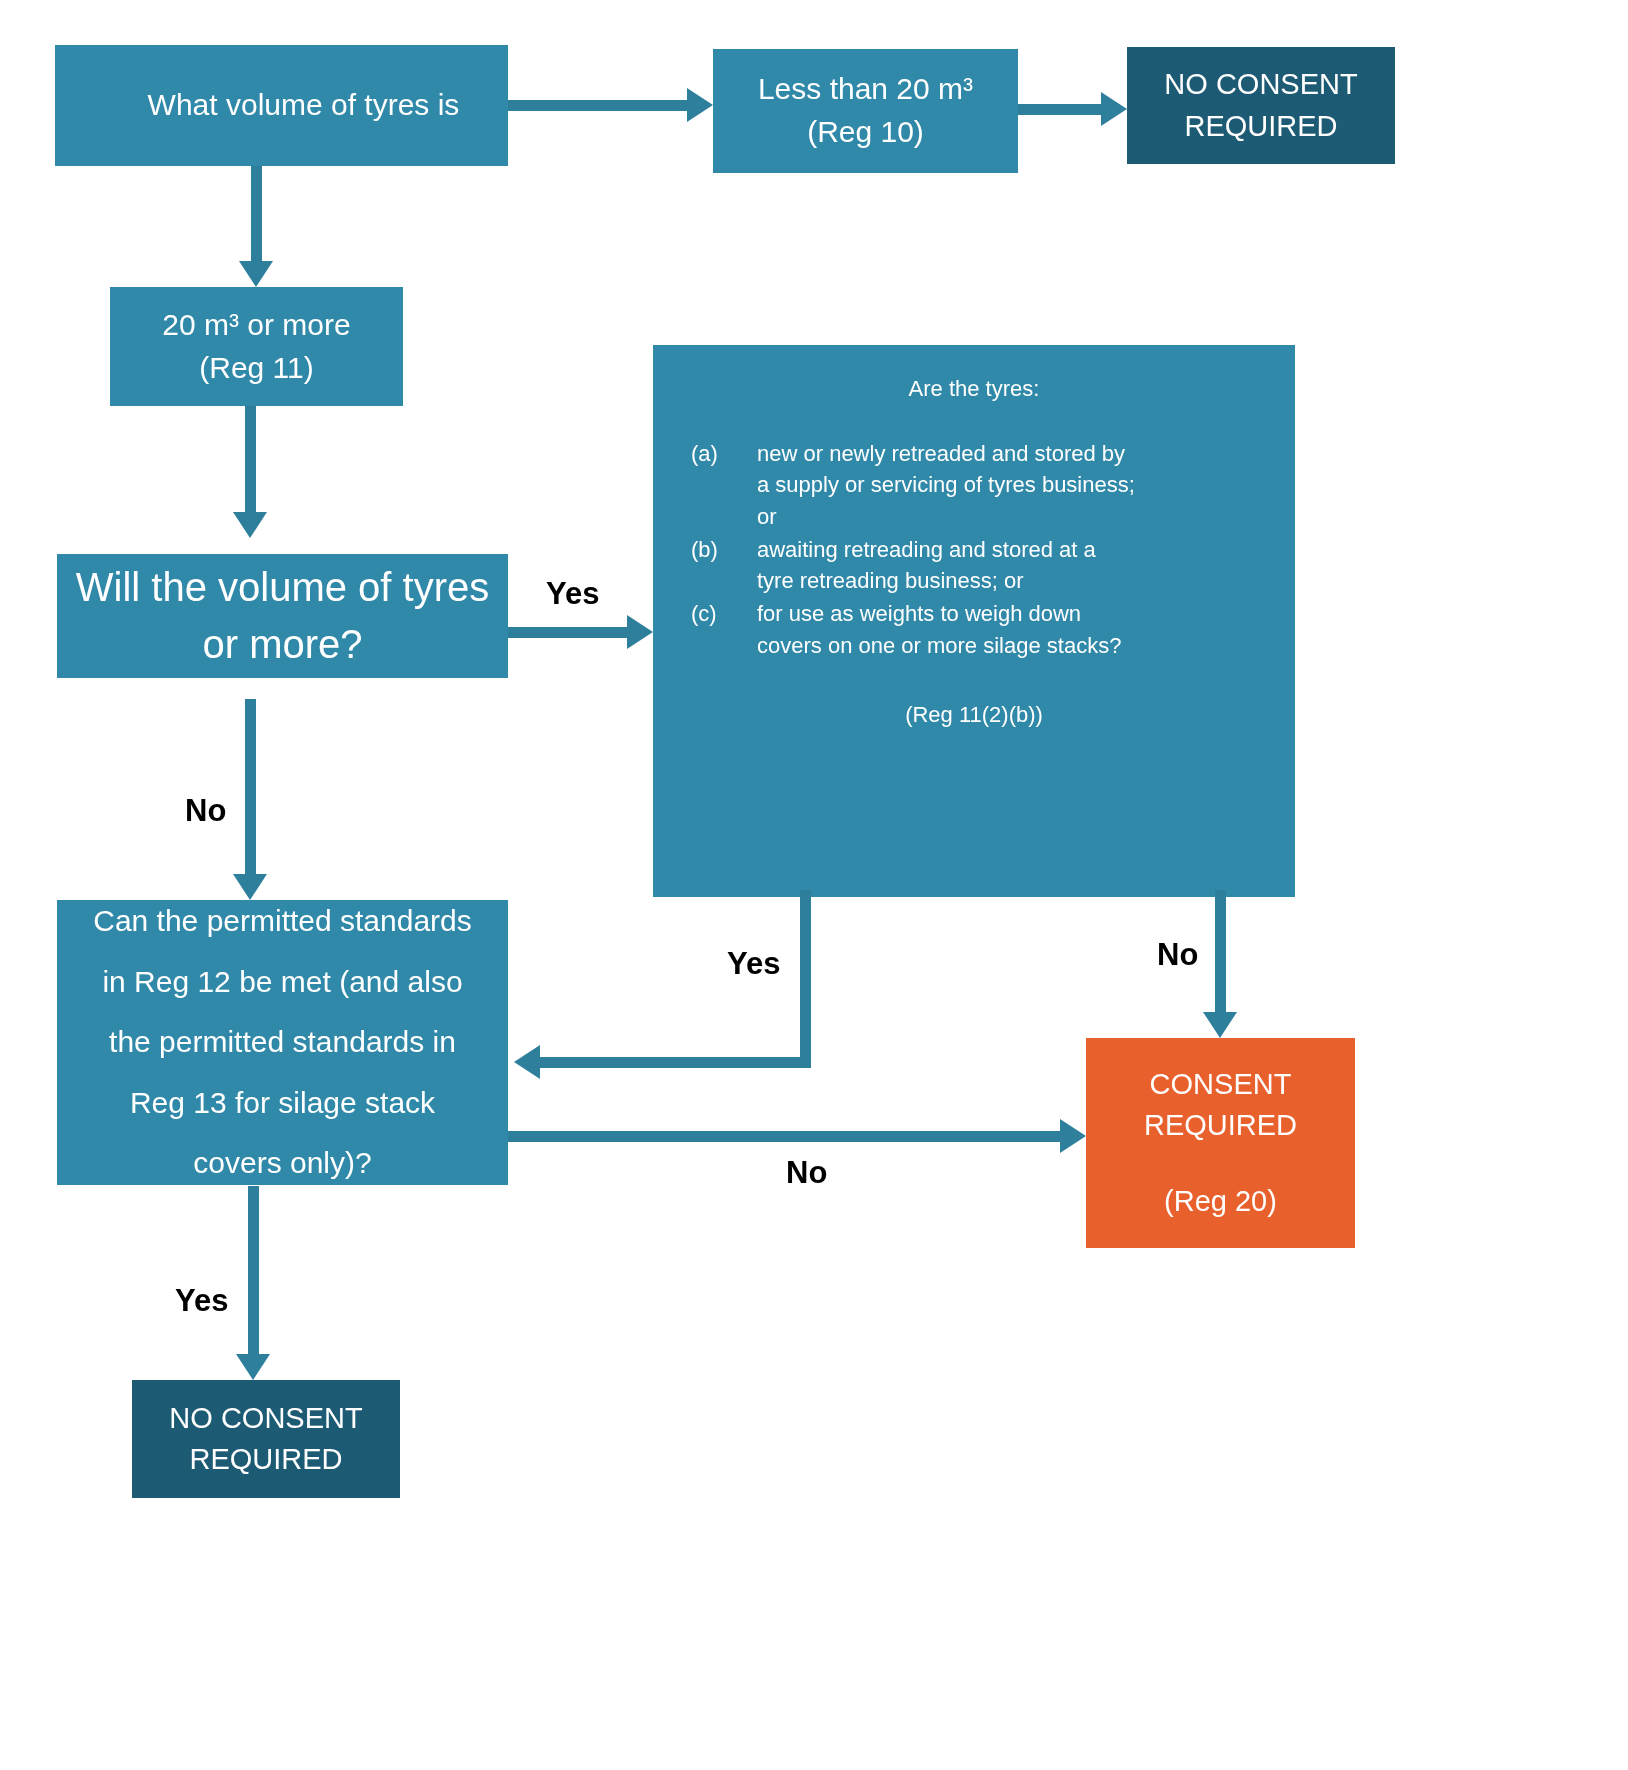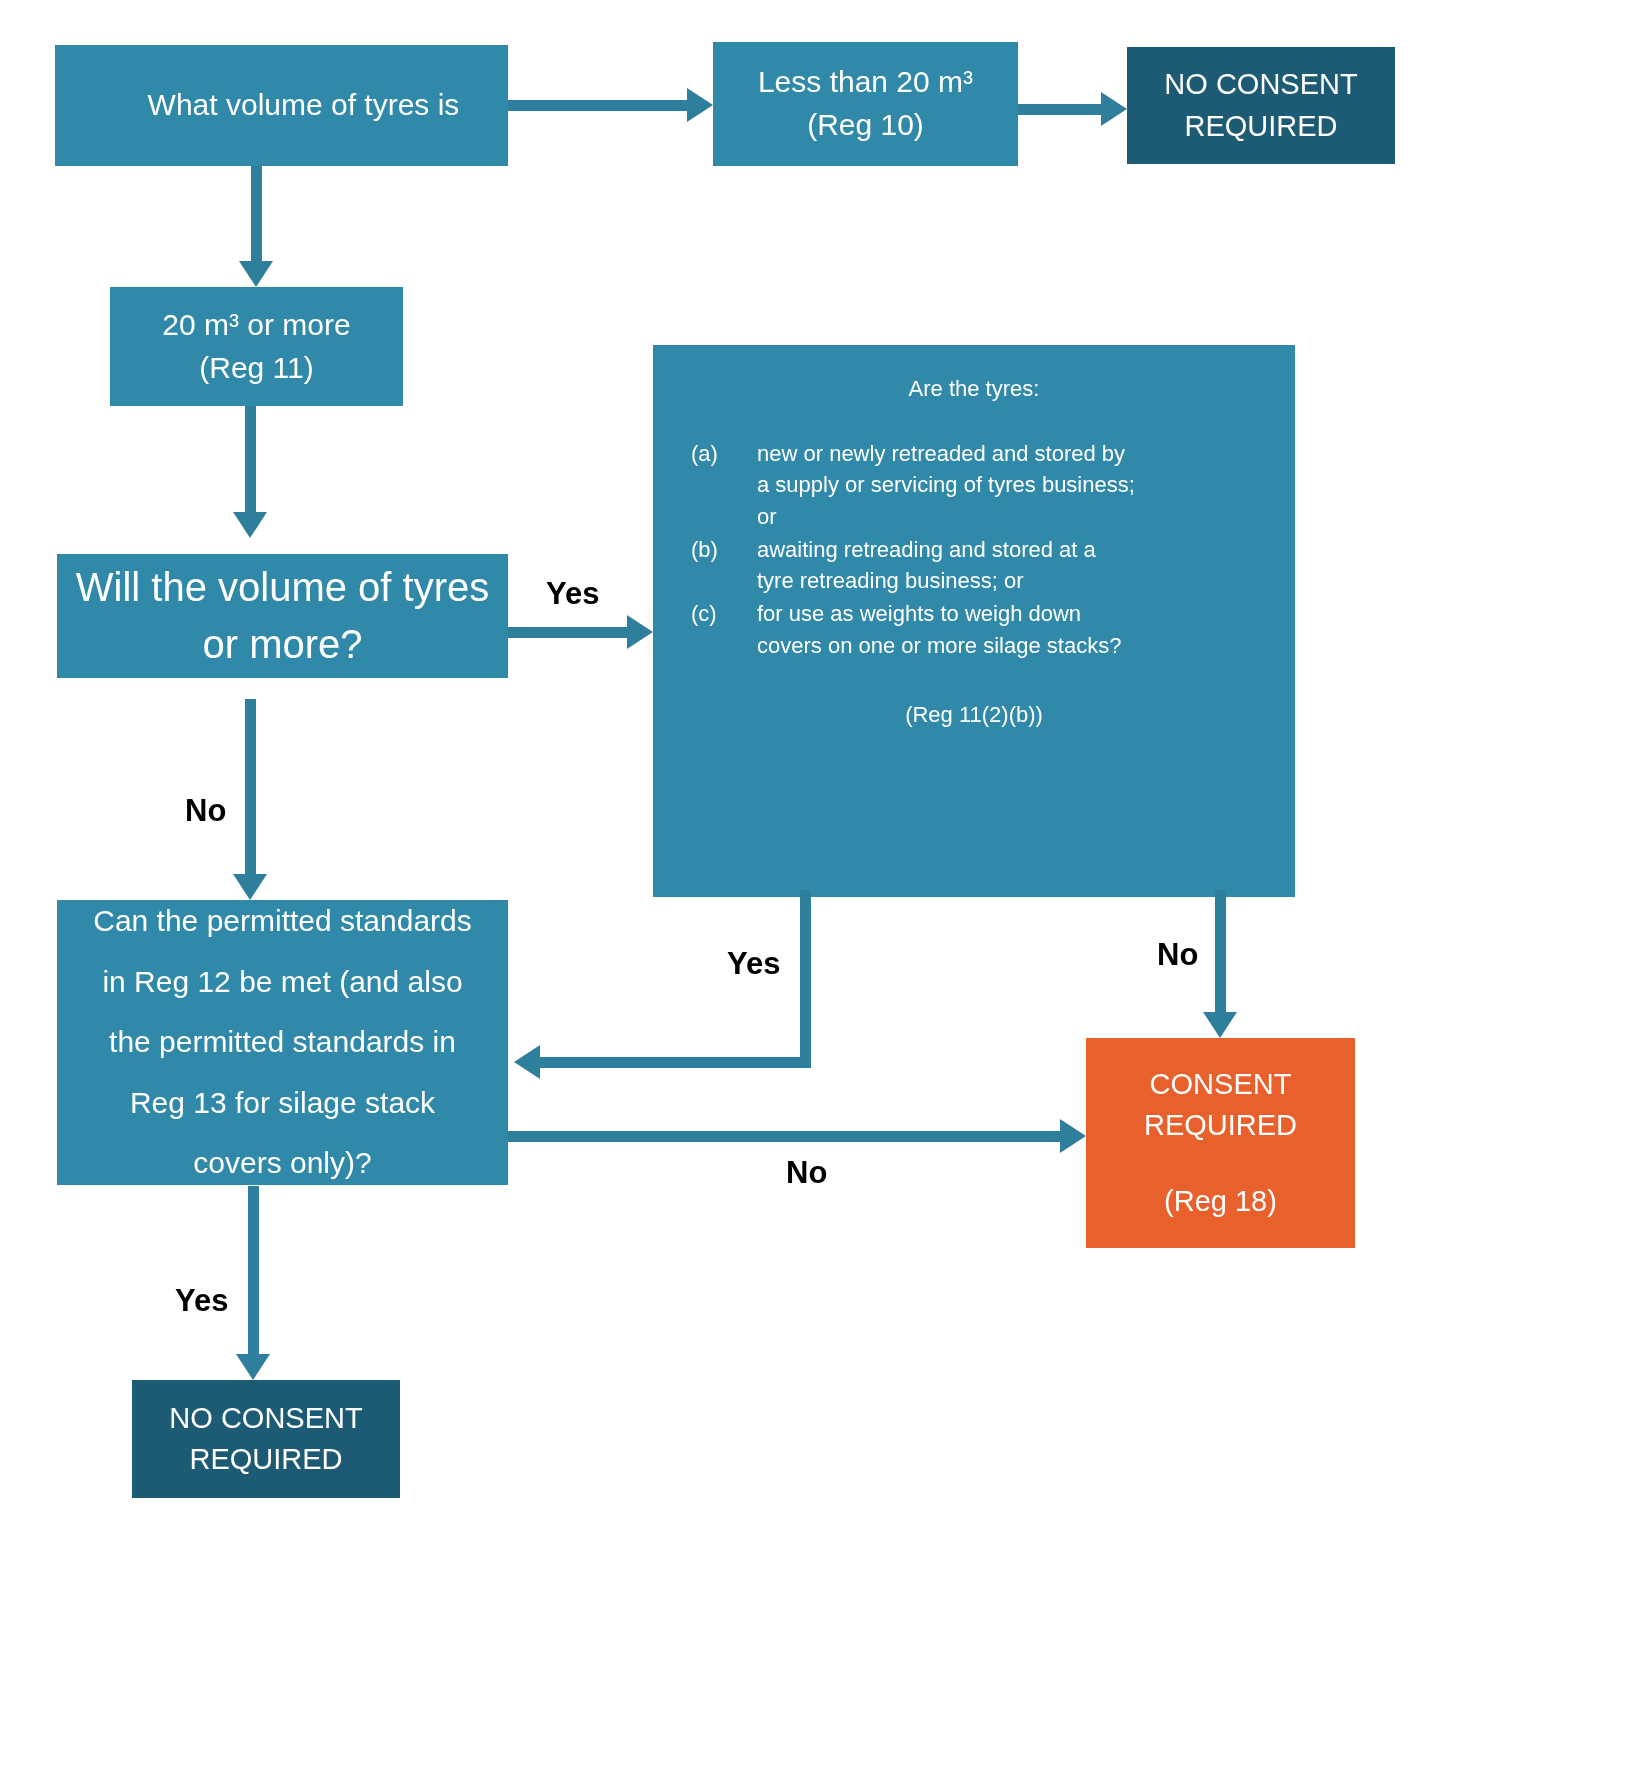--- a/index.html
+++ b/index.html
@@ -93,21 +93,21 @@
 </style>
 </head>
 <body>
 
 <div id="canvas">
 
   <div class="node node-teal" style="left:55px; top:45px; width:453px; height:121px; font-size:30px;padding-left:44px;">
     <span class="line">What volume of tyres is</span>
   </div>
 
-  <div class="node node-teal" style="left:713px; top:42px; width:305px; height:124px; font-size:30px;">
+  <div class="node node-teal" style="left:713px; top:49px; width:305px; height:124px; font-size:30px;">
     <span class="line">Less than 20 m³</span>
     <span class="line">(Reg 10)</span>
   </div>
 
   <div class="node node-navy" style="left:1127px; top:47px; width:268px; height:117px; font-size:29px;">
     <span class="line">NO CONSENT</span>
     <span class="line">REQUIRED</span>
   </div>
 
   <div class="node node-teal" style="left:110px; top:287px; width:293px; height:119px; font-size:30px;">
@@ -155,21 +155,21 @@
     <span class="line">Can the permitted standards</span>
     <span class="line">in Reg 12 be met (and also</span>
     <span class="line">the permitted standards in</span>
     <span class="line">Reg 13 for silage stack</span>
     <span class="line">covers only)?</span>
   </div>
 
   <div class="node node-orange" style="left:1086px; top:1038px; width:269px; height:210px; font-size:29px;">
     <span class="line">CONSENT</span>
     <span class="line">REQUIRED</span>
-    <span class="line" style="margin-top:34px;">(Reg 18)</span>
+    <span class="line" style="margin-top:34px;">(Reg 20)</span>
   </div>
 
   <div class="node node-navy" style="left:132px; top:1380px; width:268px; height:118px; font-size:29px;">
     <span class="line">NO CONSENT</span>
     <span class="line">REQUIRED</span>
   </div>
 
   <div class="seg" style="left:508px; top:100px; width:179px; height:11px;"></div>
   <div class="arrowhead arrow-right" style="left:687px; top:88px;"></div>
 

